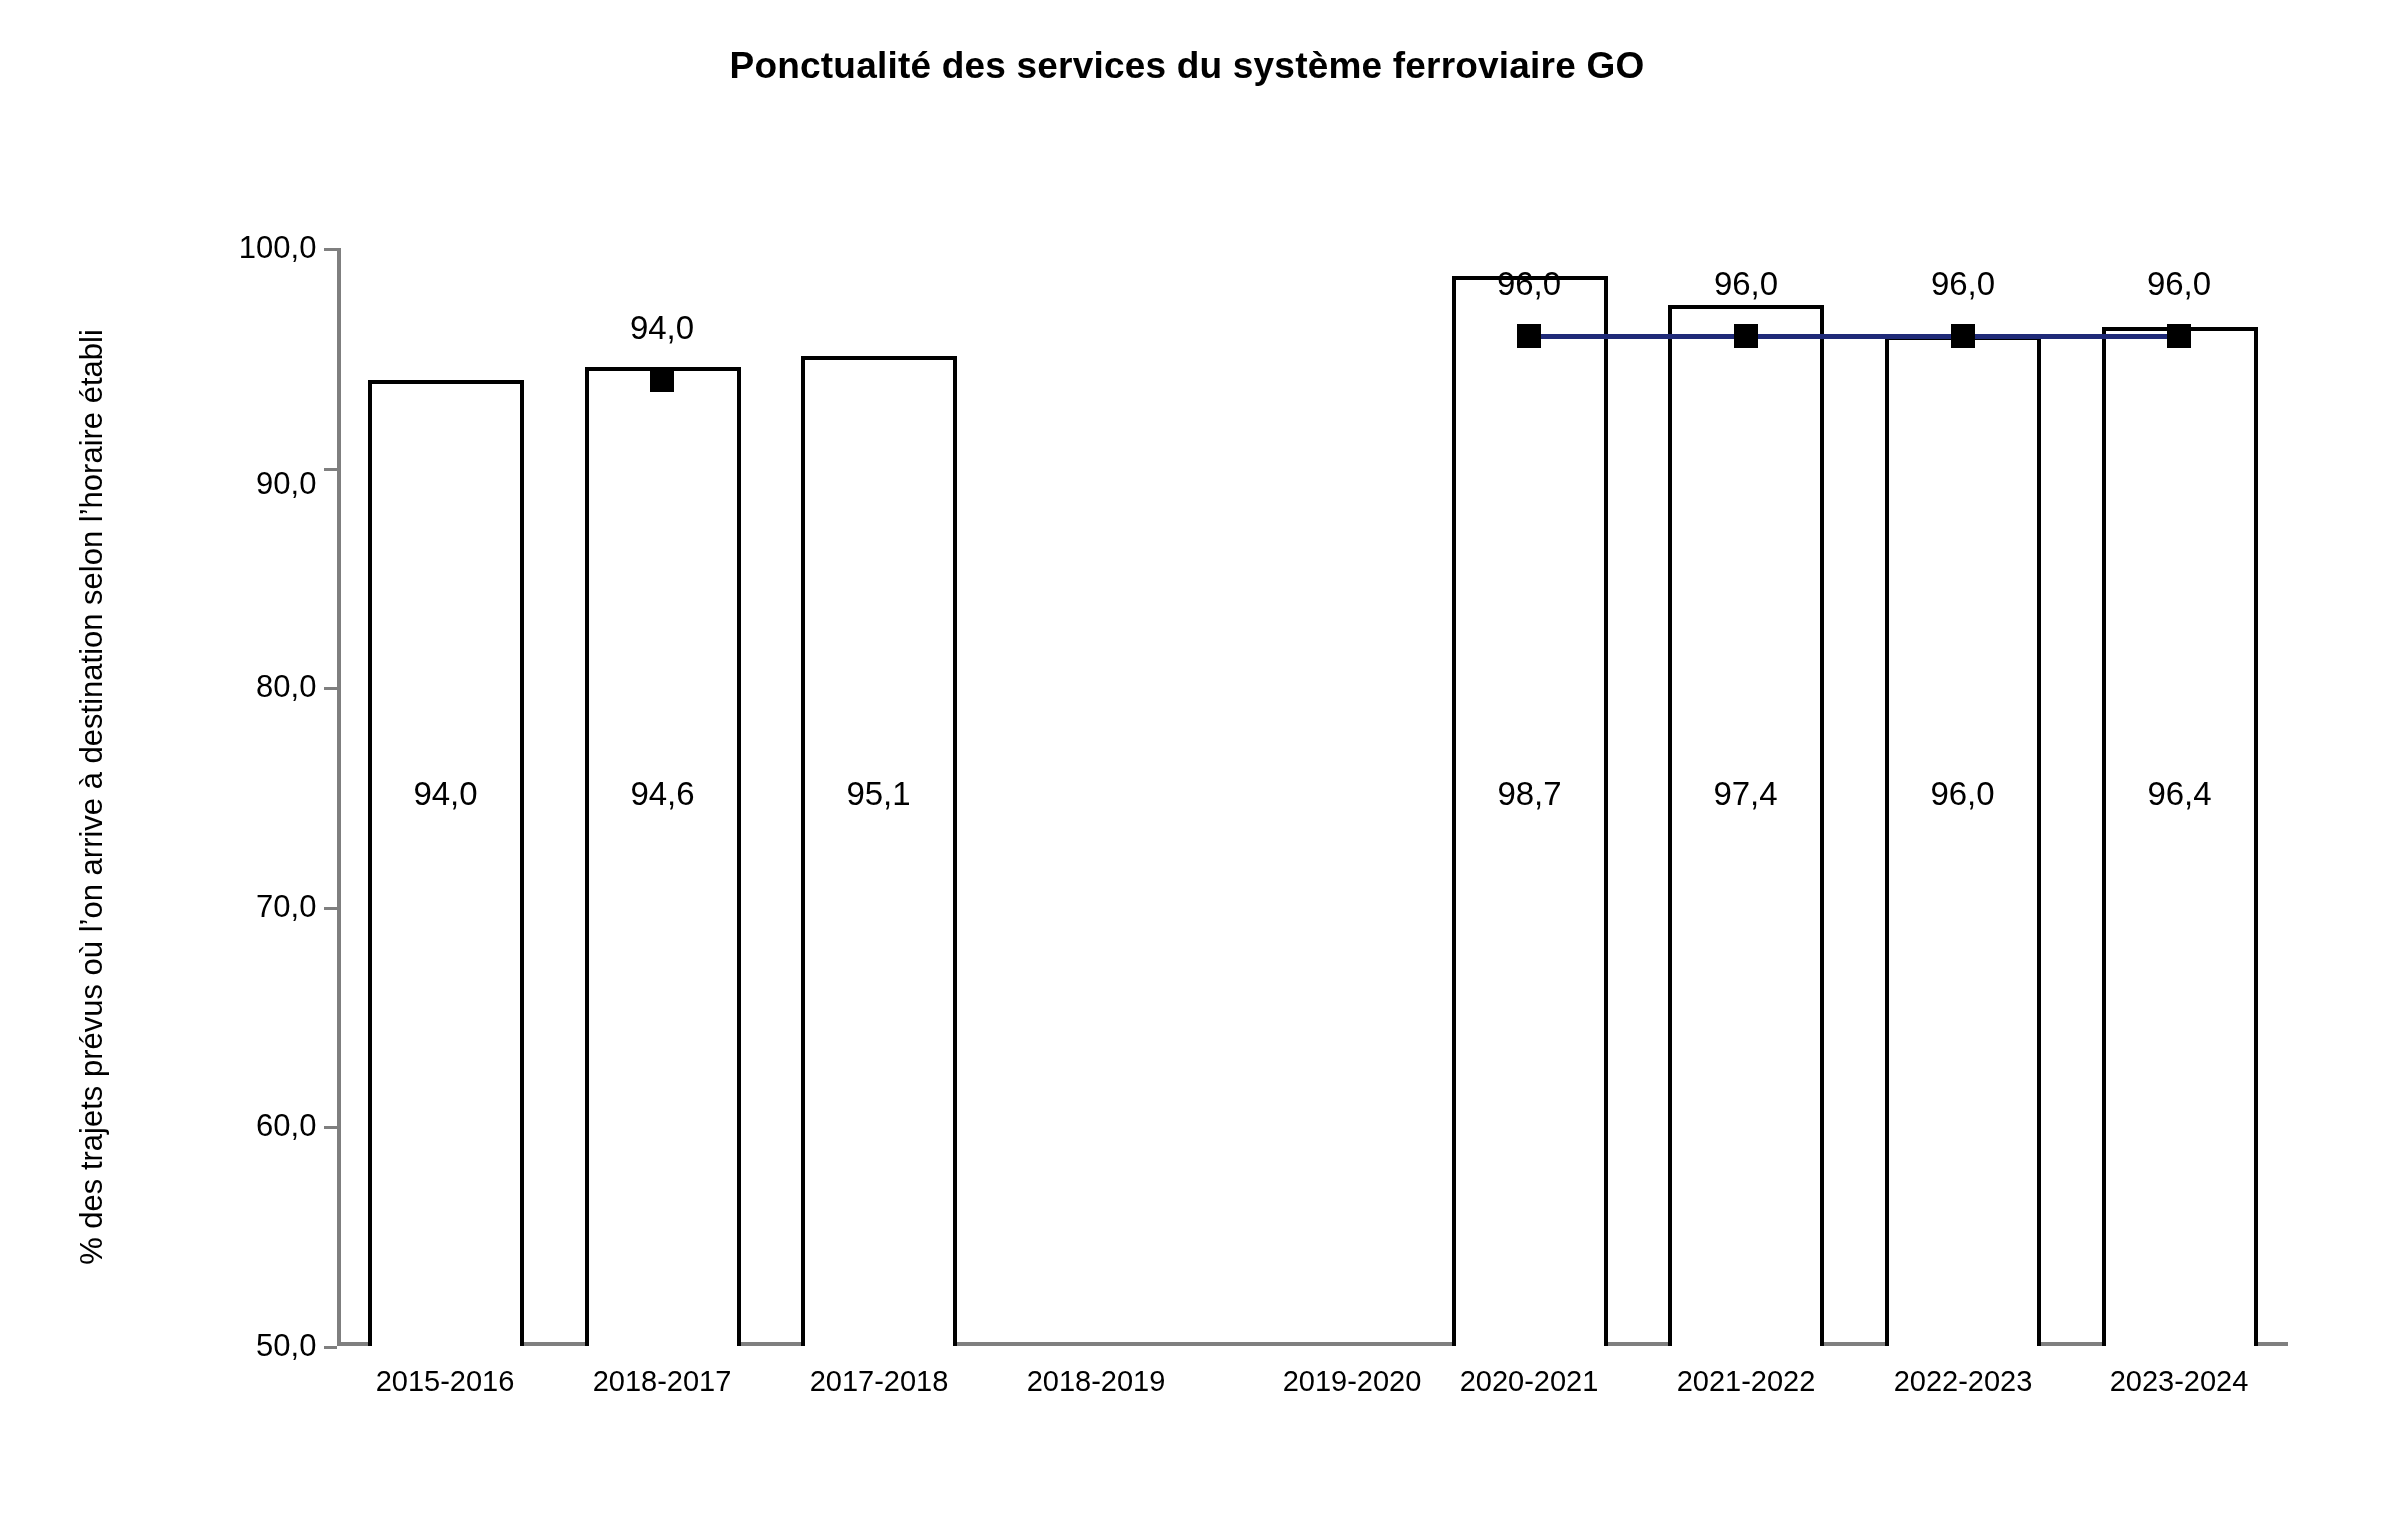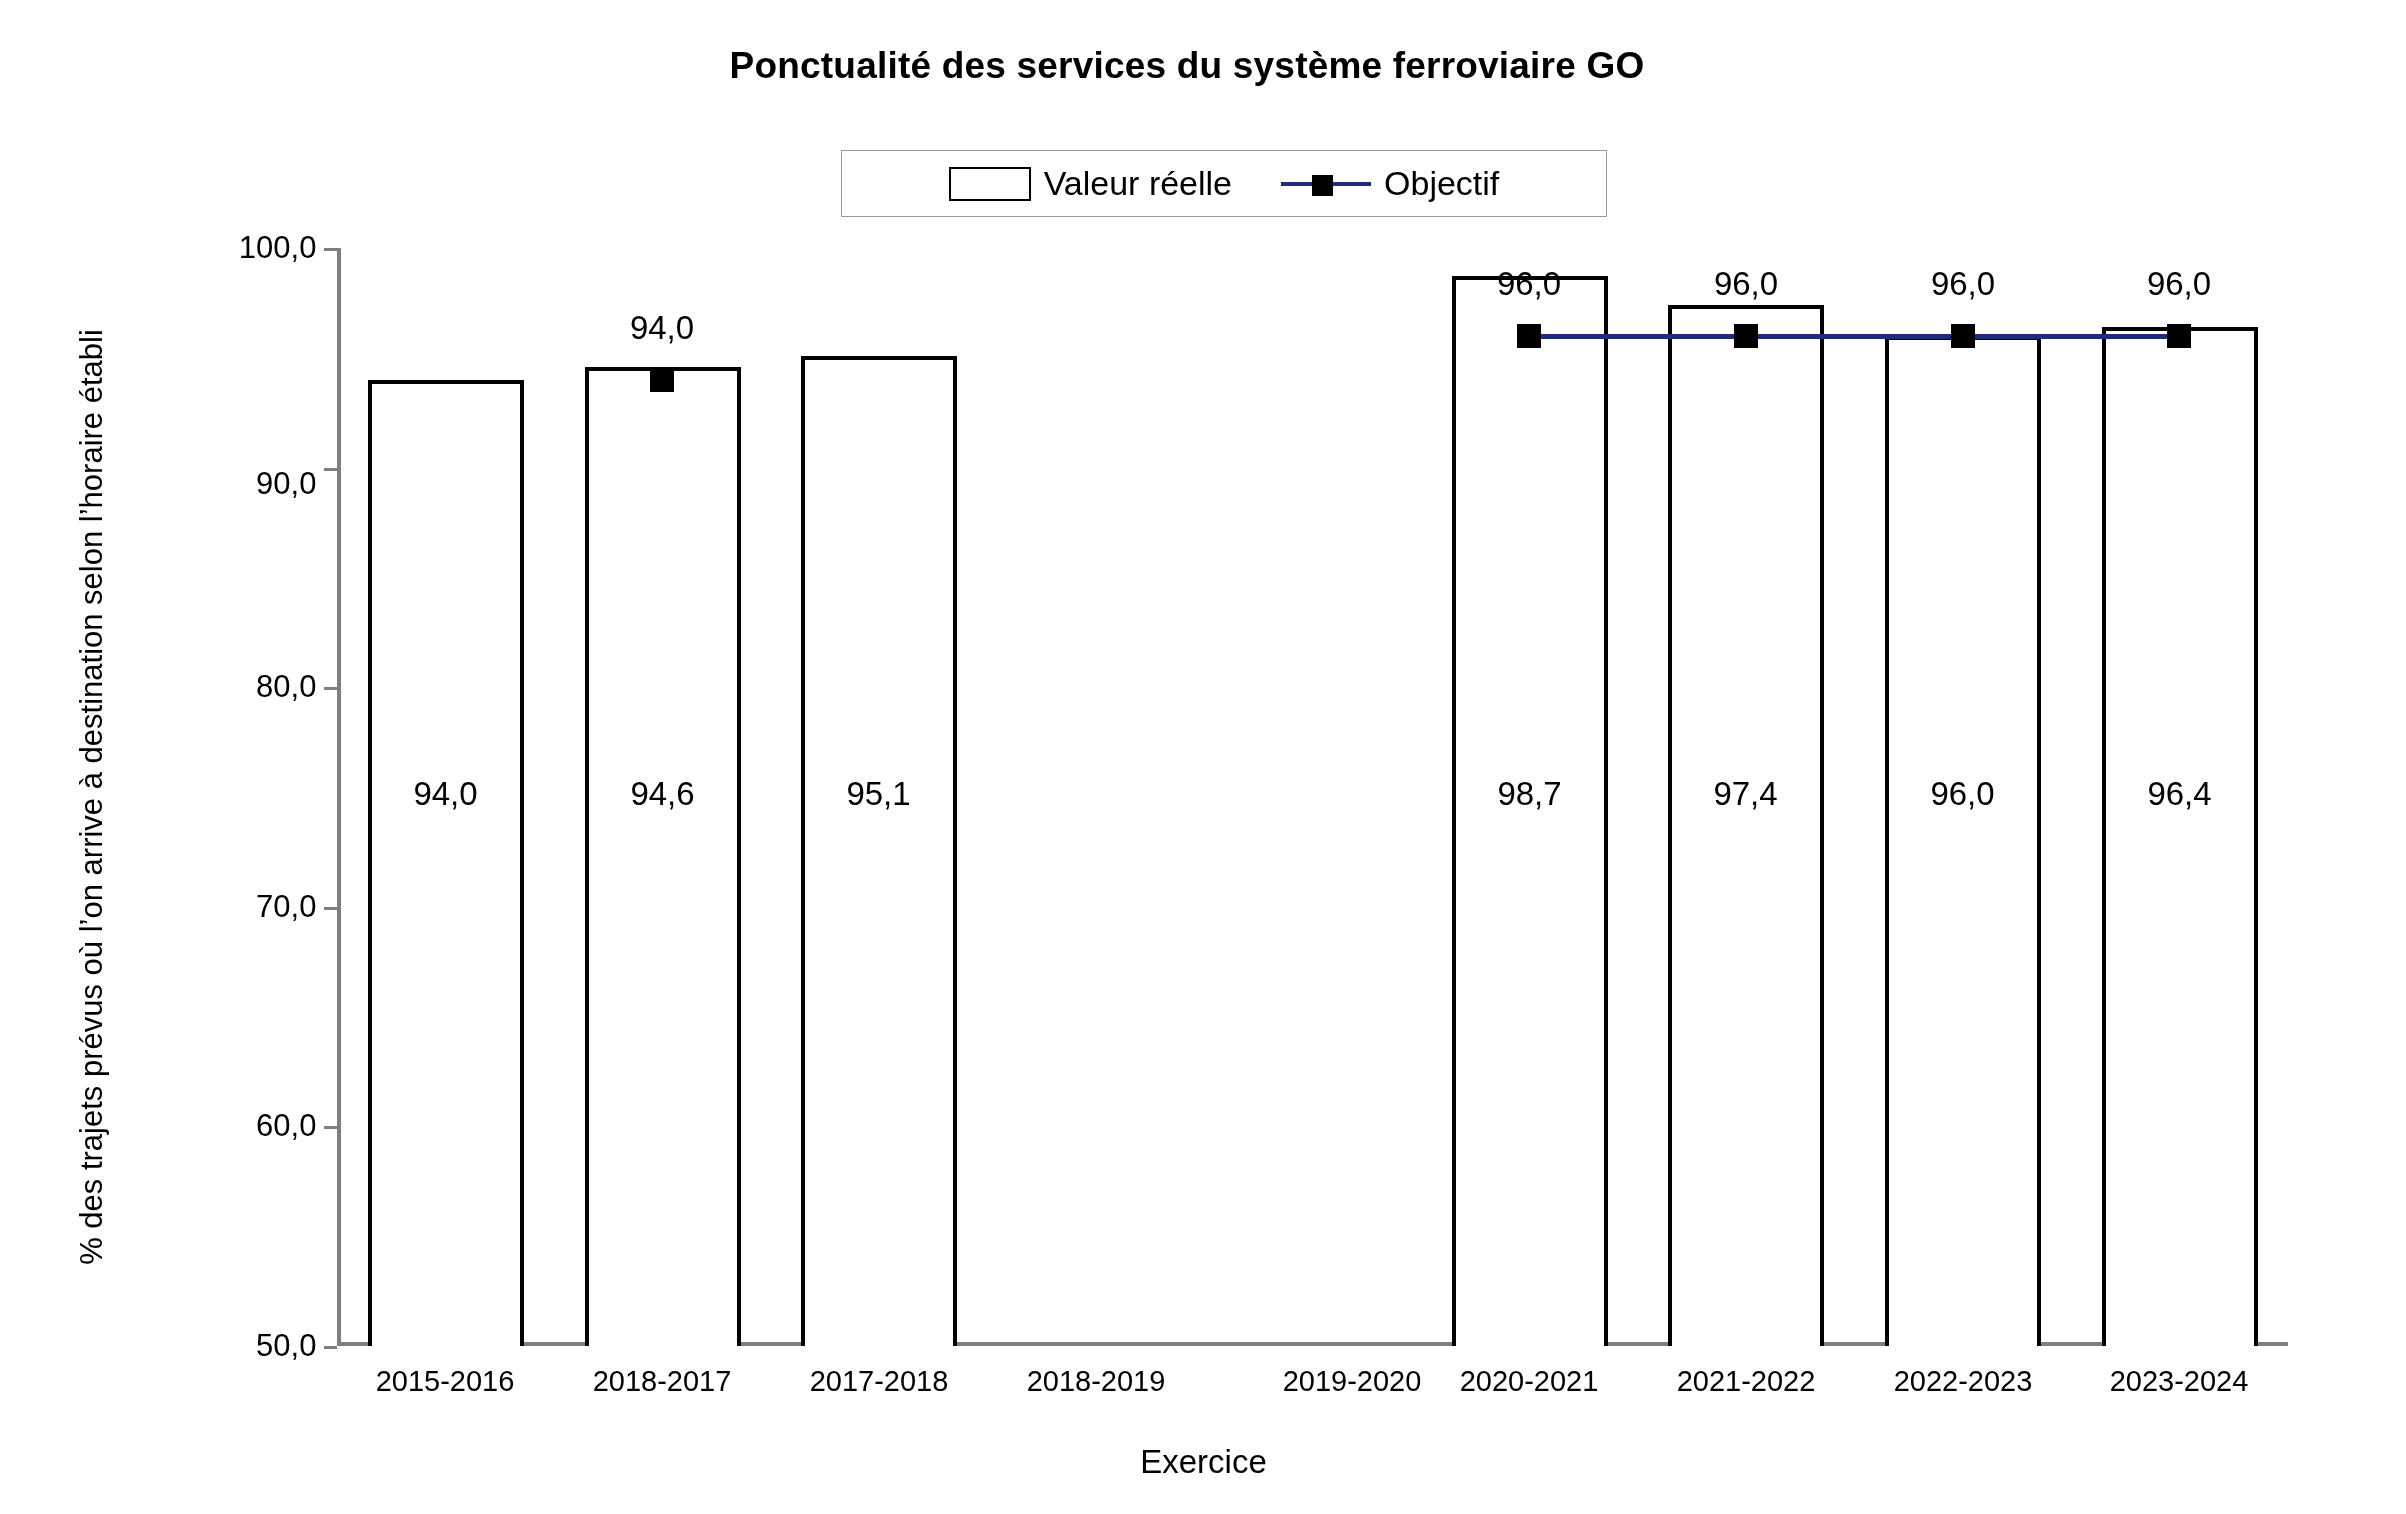--- a/index.html
+++ b/index.html
@@ -190,33 +190,20 @@
     transform: translate(-50%, -50%);
   }
 </style>
 </head>
 <body>
 
 <div id="chart-root">
 
   <div class="chart-title">Ponctualité des services du système ferroviaire GO</div>
 
-  <div class="legend-box">
-    <div class="legend-item">
-      <span class="legend-swatch-bar"></span>
-      <span>Valeur réelle</span>
-    </div>
-    <div class="legend-item">
-      <span class="legend-swatch-line">
-        <span class="line"></span>
-          <span class="marker"></span>
-      </span>
-      <span>Objectif</span>
-    </div>
-  </div>
 
   <div class="y-axis-title">% des trajets prévus où l’on arrive à destination selon l’horaire établi</div>
 
   <div class="plot-area">
     <div class="axis-y-line"></div>
     <div class="axis-x-line"></div>
     <div id="y-ticks">
         <div class="tick-mark" style="top: 1098px;"></div>
         <div class="y-tick-label" style="top: 1098px;">50,0</div>
         <div class="tick-mark" style="top: 878px;"></div>
@@ -281,16 +268,15 @@
         <div class="x-tick-label" style="left: 542px;">2017-2018</div>
         <div class="x-tick-label" style="left: 759px;">2018-2019</div>
         <div class="x-tick-label" style="left: 975px; margin-left: 40px;">2019-2020</div>
         <div class="x-tick-label" style="left: 1192px;">2020-2021</div>
         <div class="x-tick-label" style="left: 1409px;">2021-2022</div>
         <div class="x-tick-label" style="left: 1626px;">2022-2023</div>
         <div class="x-tick-label" style="left: 1842px;">2023-2024</div>
       </div>
   </div>
 
-  <div class="x-axis-title">Exercice</div>
 
 </div>
 
 
 </body></html>

